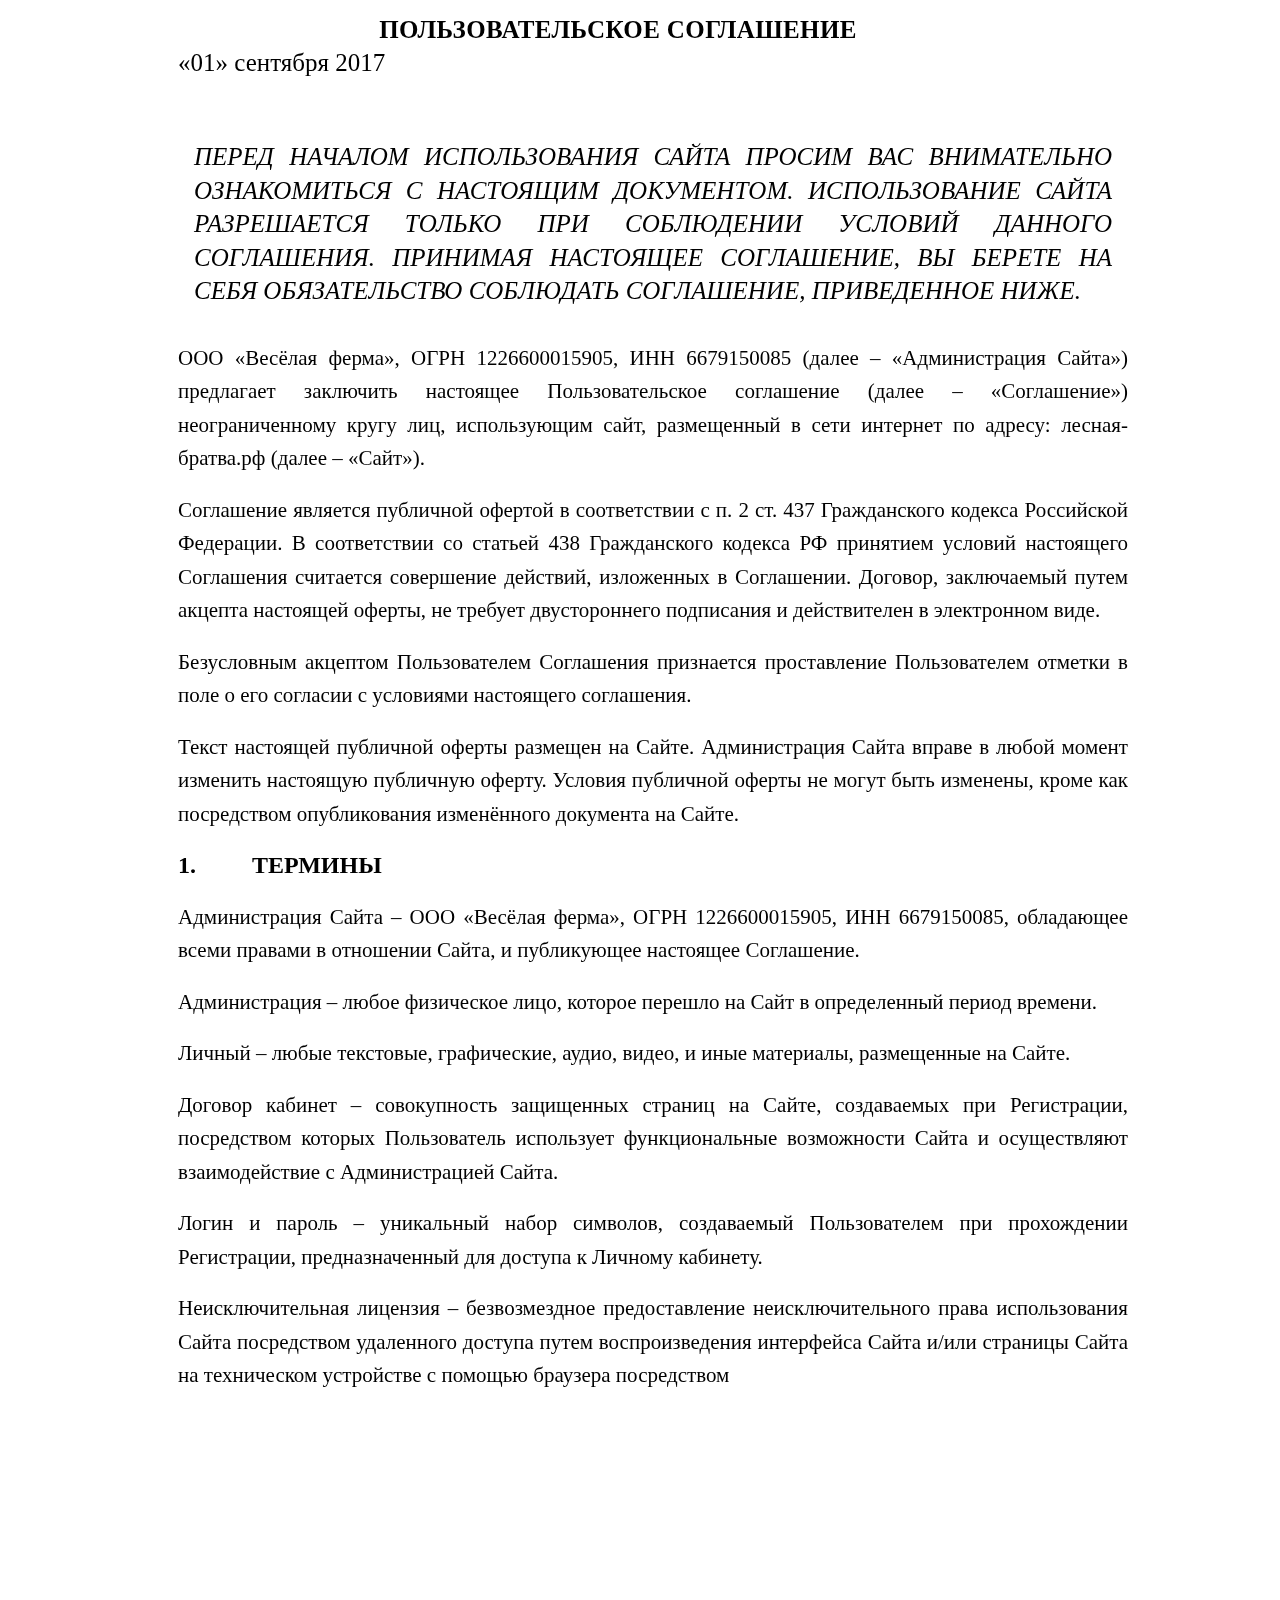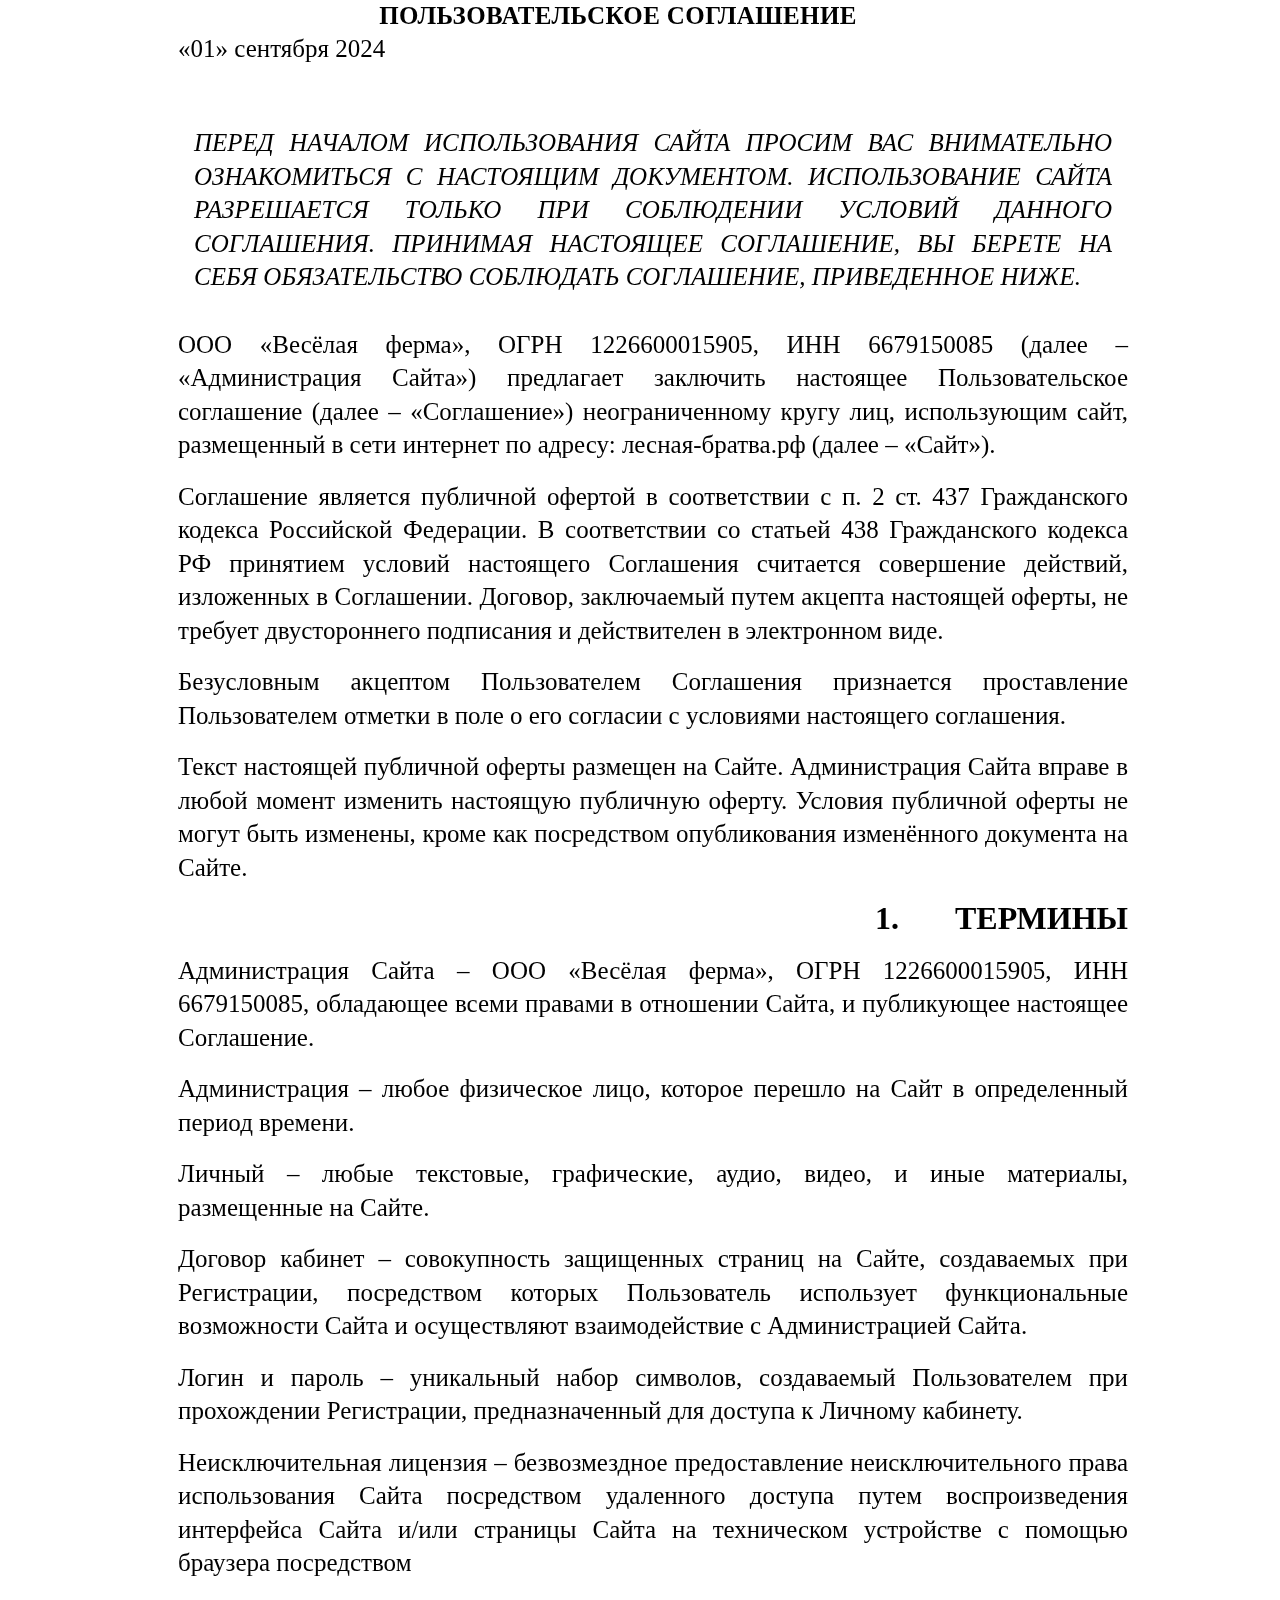--- a/index.html
+++ b/index.html
@@ -12,21 +12,21 @@
     height: 1600px;
     overflow: hidden;
     font-family: "Liberation Serif", "DejaVu Serif", serif;
     color: #000000;
   }
   .page {
     position: relative;
     width: 1236px;
     height: 1600px;
     box-sizing: border-box;
-    padding: 0 108px 0 178px;
+    padding: 14px 108px 0 178px;
   }
   .doc-title {
     text-align: center;
     font-weight: bold;
     font-size: 25px;
     line-height: 32px;
     letter-spacing: 0.4px;
     margin: 0 0 0 0;
     padding-right: 70px;
   }
@@ -41,51 +41,50 @@
   .intro-caps {
     font-style: italic;
     font-size: 25px;
     line-height: 33.5px;
     text-align: justify;
     text-align-last: left;
     margin: 16px;
     text-transform: uppercase;
   }
   p.body-par {
-    font-size: 25px;
+    font-size: 21px;
     line-height: 33.5px;
     text-align: justify;
     text-align-last: left;
     margin: 0 0 18px 0;
   }
   p.body-par:last-child { margin-bottom: 8px; }
   .section-heading {
-    font-size: 32px;
+    font-size: 24px;
     line-height: 33.5px;
     font-weight: bold;
     margin: 0 0 18px 0;
     display: block;
     white-space: pre;
-    text-align: right;
   }
   .heading-num { font-weight: bold; }
   .heading-gap {
     display: inline-block;
     width: 56px;
   }
   .term-name { font-weight: normal; }
 </style>
 </head>
 <body>
 
 <div class="page">
 
   <div class="doc-title">ПОЛЬЗОВАТЕЛЬСКОЕ СОГЛАШЕНИЕ</div>
 
-  <div class="doc-date">«01» сентября 2024</div>
+  <div class="doc-date">«01» сентября 2017</div>
 
   <div class="spacer-lg"></div>
 
   <div class="intro-caps">ПЕРЕД НАЧАЛОМ ИСПОЛЬЗОВАНИЯ САЙТА ПРОСИМ ВАС ВНИМАТЕЛЬНО ОЗНАКОМИТЬСЯ С НАСТОЯЩИМ ДОКУМЕНТОМ. ИСПОЛЬЗОВАНИЕ САЙТА РАЗРЕШАЕТСЯ ТОЛЬКО ПРИ СОБЛЮДЕНИИ УСЛОВИЙ ДАННОГО СОГЛАШЕНИЯ. ПРИНИМАЯ НАСТОЯЩЕЕ СОГЛАШЕНИЕ, ВЫ БЕРЕТЕ НА СЕБЯ ОБЯЗАТЕЛЬСТВО СОБЛЮДАТЬ СОГЛАШЕНИЕ, ПРИВЕДЕННОЕ НИЖЕ.</div>
 
   <div class="spacer-sm"></div>
 
   <p class="body-par">ООО «Весёлая ферма», ОГРН 1226600015905, ИНН 6679150085 (далее – «Администрация Сайта») предлагает заключить настоящее Пользовательское соглашение (далее – «Соглашение») неограниченному кругу лиц, использующим сайт, размещенный в сети интернет по адресу: лесная-братва.рф  (далее – «Сайт»).</p>
   <p class="body-par">Соглашение является публичной офертой в соответствии с п. 2 ст. 437 Гражданского кодекса Российской Федерации. В соответствии со статьей 438 Гражданского кодекса РФ принятием условий настоящего Соглашения считается совершение действий, изложенных в Соглашении. Договор, заключаемый путем акцепта настоящей оферты, не требует двустороннего подписания и действителен в электронном виде.</p>
   <p class="body-par">Безусловным акцептом Пользователем Соглашения признается проставление Пользователем отметки в поле о его согласии с условиями настоящего соглашения.</p>

